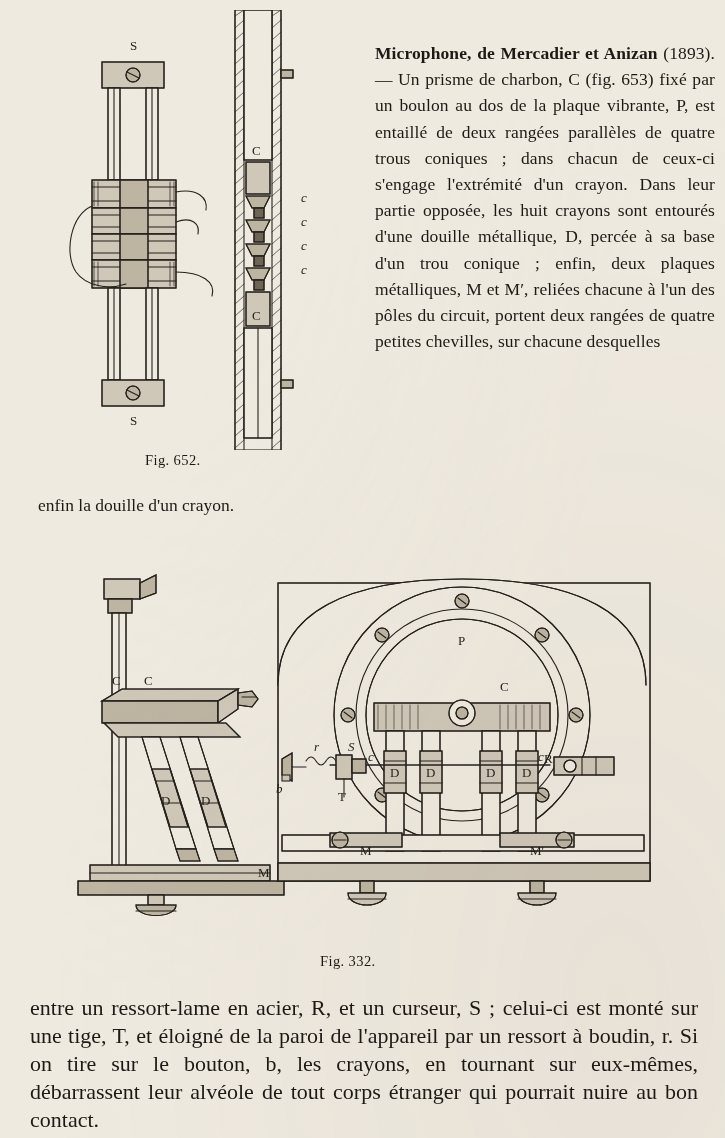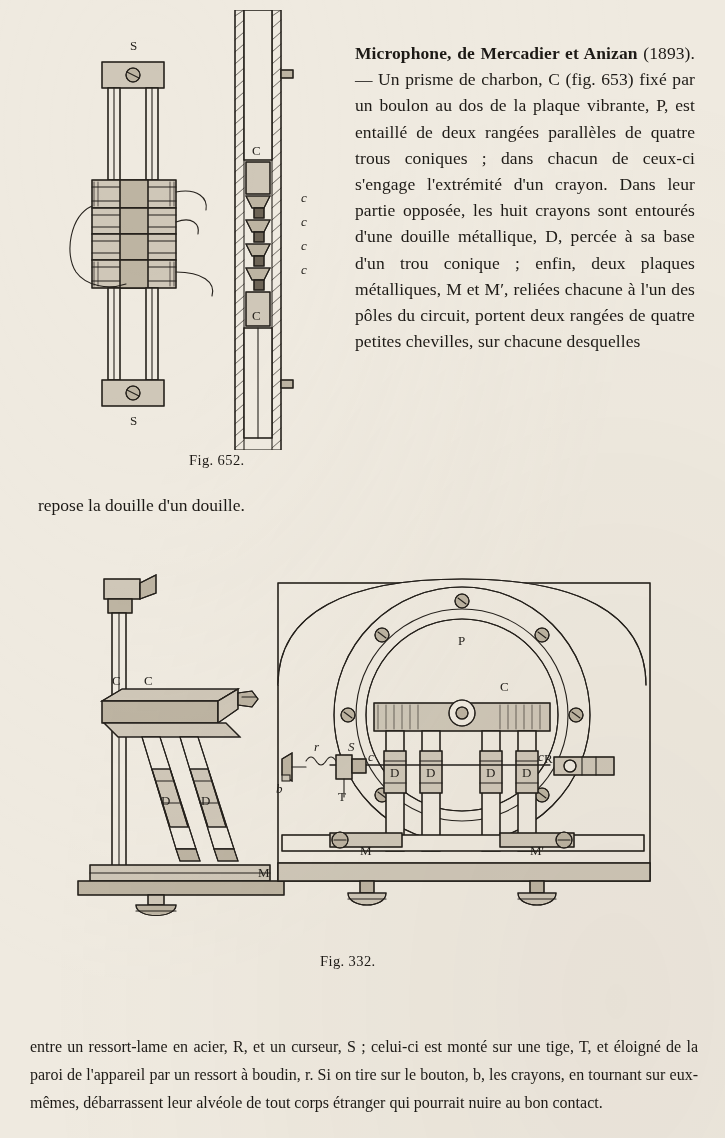--- a/index.html
+++ b/index.html
@@ -25,21 +25,21 @@
     background:
       radial-gradient(ellipse at 20% 12%, rgba(255,255,255,0.25), rgba(0,0,0,0) 60%),
       radial-gradient(ellipse at 85% 88%, rgba(120,100,70,0.10), rgba(0,0,0,0) 65%);
     mix-blend-mode: multiply;
     opacity: .55;
   }
 
   
   .col-text {
     position: absolute;
-    left: 355px;
+    left: 375px;
     top: 40px;
     width: 340px;
     font-size: 17.5px;
     line-height: 26.2px;
     text-align: justify;
     text-justify: inter-word;
     letter-spacing: .1px;
   }
   .col-text b { font-weight: bold; }
 
@@ -52,34 +52,33 @@
     text-align: justify;
   }
   #para-repose { top: 492px; }
   #para-douilles { top: 520px; }
 
   .bottom-text {
     position: absolute;
     left: 30px;
     top: 994px;
     width: 668px;
-    font-size: 16px;
+    font-size: 22px;
     line-height: 28px;
     text-align: justify;
-    margin-top: 39px;
   }
   .indent { text-indent: 22px; }
 
   
   .caption {
     position: absolute;
     font-size: 14.5px;
     letter-spacing: .4px;
   }
-  #cap-652 { left: 145px; top: 452px; margin-left: 44px; }
+  #cap-652 { left: 145px; top: 452px; }
   #cap-653 { left: 320px; top: 953px; }
 
   
   .figbox { position: absolute; }
   #fig652 { left: 30px; top: 10px; width: 310px; height: 440px; }
   #fig653 { left: 30px; top: 565px; width: 660px; height: 380px; }
 
   svg { display: block; }
   .ink { stroke: #25211c; fill: none; }
   .fillpaper { fill: #efeae0; }
@@ -314,21 +313,21 @@
       <text class="lbl" x="222" y="310">C</text>
     </svg>
   </div>
 
   <div class="caption" id="cap-652">Fig. 652.</div>
 
   <div class="col-text">
     <b>Microphone, de Mercadier et Anizan</b><span> (1893). — Un prisme de charbon, C (fig. 653) fixé par un boulon au dos de la plaque vibrante, P, est entaillé de deux rangées parallèles de quatre trous coniques ; dans chacun de ceux-ci s'engage l'extrémité d'un crayon. Dans leur partie opposée, les huit crayons sont entourés d'une douille métallique, D, percée à sa base d'un trou conique ; enfin, deux plaques métalliques, M et M′, reliées chacune à l'un des pôles du circuit, portent deux rangées de quatre petites chevilles, sur chacune desquelles</span>
   </div>
 
-  <div class="para-wide" id="para-repose">repose la douille d'un douille.</div>
+  <div class="para-wide" id="para-repose">enfin la douille d'un crayon.</div>
 
   <div class="figbox" id="fig653">
     <svg width="660" height="380" viewBox="0 0 660 380">
       <g class="ink" stroke-width="1.1" stroke-linecap="round">
 
         <rect x="74" y="14" width="36" height="20" class="fillgrey"></rect>
         <rect x="74" y="14" width="36" height="20"></rect>
         <path d="M110 18 L126 10 L126 28 L110 34 Z" class="fillgrey2"></path>
         <path d="M110 18 L126 10 L126 28 L110 34 Z"></path>
         <rect x="78" y="34" width="24" height="14" class="fillgrey2"></rect>

